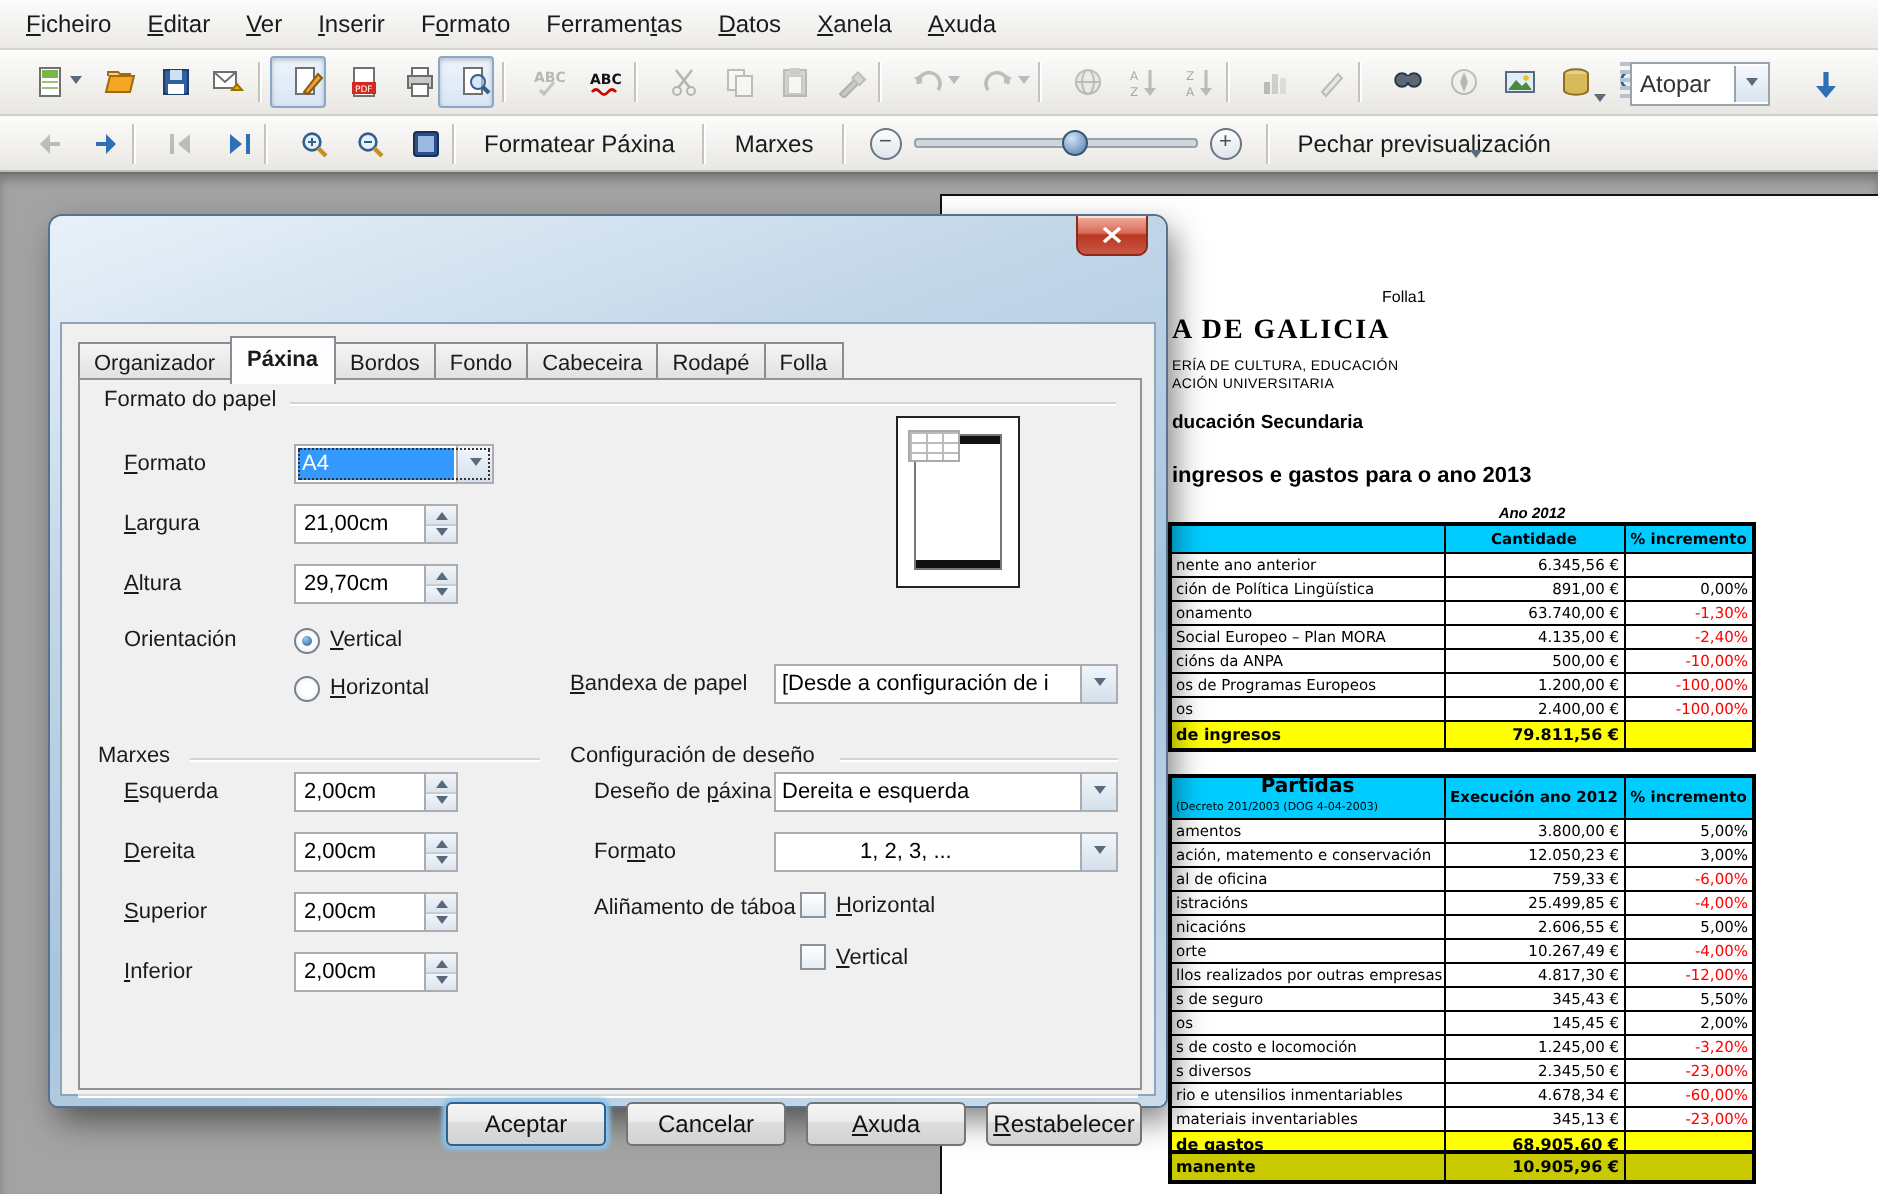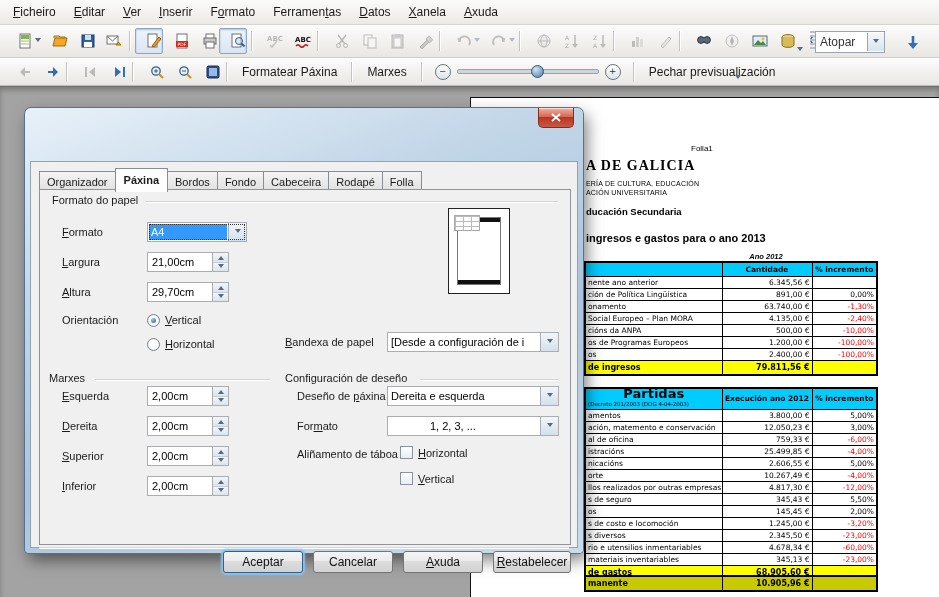--- a/index.html
+++ b/index.html
@@ -67,21 +67,21 @@
      font-size:7.5px;line-height:10px;height:11px;padding:0 2px;font-weight:normal;}
   .ptable{border:2px solid #000;}
   .ptable .hd{background:#00ccff;font-weight:bold;text-align:center;height:13px;}
   .ptable .num{text-align:right;}
   .neg{color:#f00;}
   .t1{left:113px;top:163px;width:294px;}
   .t2{left:113px;top:289px;width:294px;}
   .c1{width:137px;} .c2{width:90px;} .c3{width:65px;}
   .totrow td{background:#ffff00;font-weight:bold;height:13px;font-size:8px;}
   .hd2{background:#00ccff;height:26px;vertical-align:top;}
-  .hd2 .hmain{font-weight:bold;text-align:center;font-size:13px;}
+  .hd2 .hmain{font-weight:bold;text-align:center;font-size:10px;}
   .hd2 .hsub{font-size:5.5px;text-align:left;font-weight:normal;}
   .remtable{left:113px;top:477px;width:294px;}
   .remtable td{background:#c9c900;font-weight:bold;height:13px;font-size:8px;}
 
   
   .dialog{position:absolute;left:25px;top:108px;width:558px;height:445px;z-index:20;
     border-radius:6px 6px 4px 4px;
     background:linear-gradient(160deg,#e8f1f9 0%,#c2d6e8 30%,#a9c4dc 60%,#cadcec 100%);
     box-shadow:0 0 0 1px #55738e,4px 7px 16px rgba(0,0,0,.5);}
   .dlg-title{position:absolute;left:0;top:0;right:0;height:25px;display:flex;align-items:center;}

